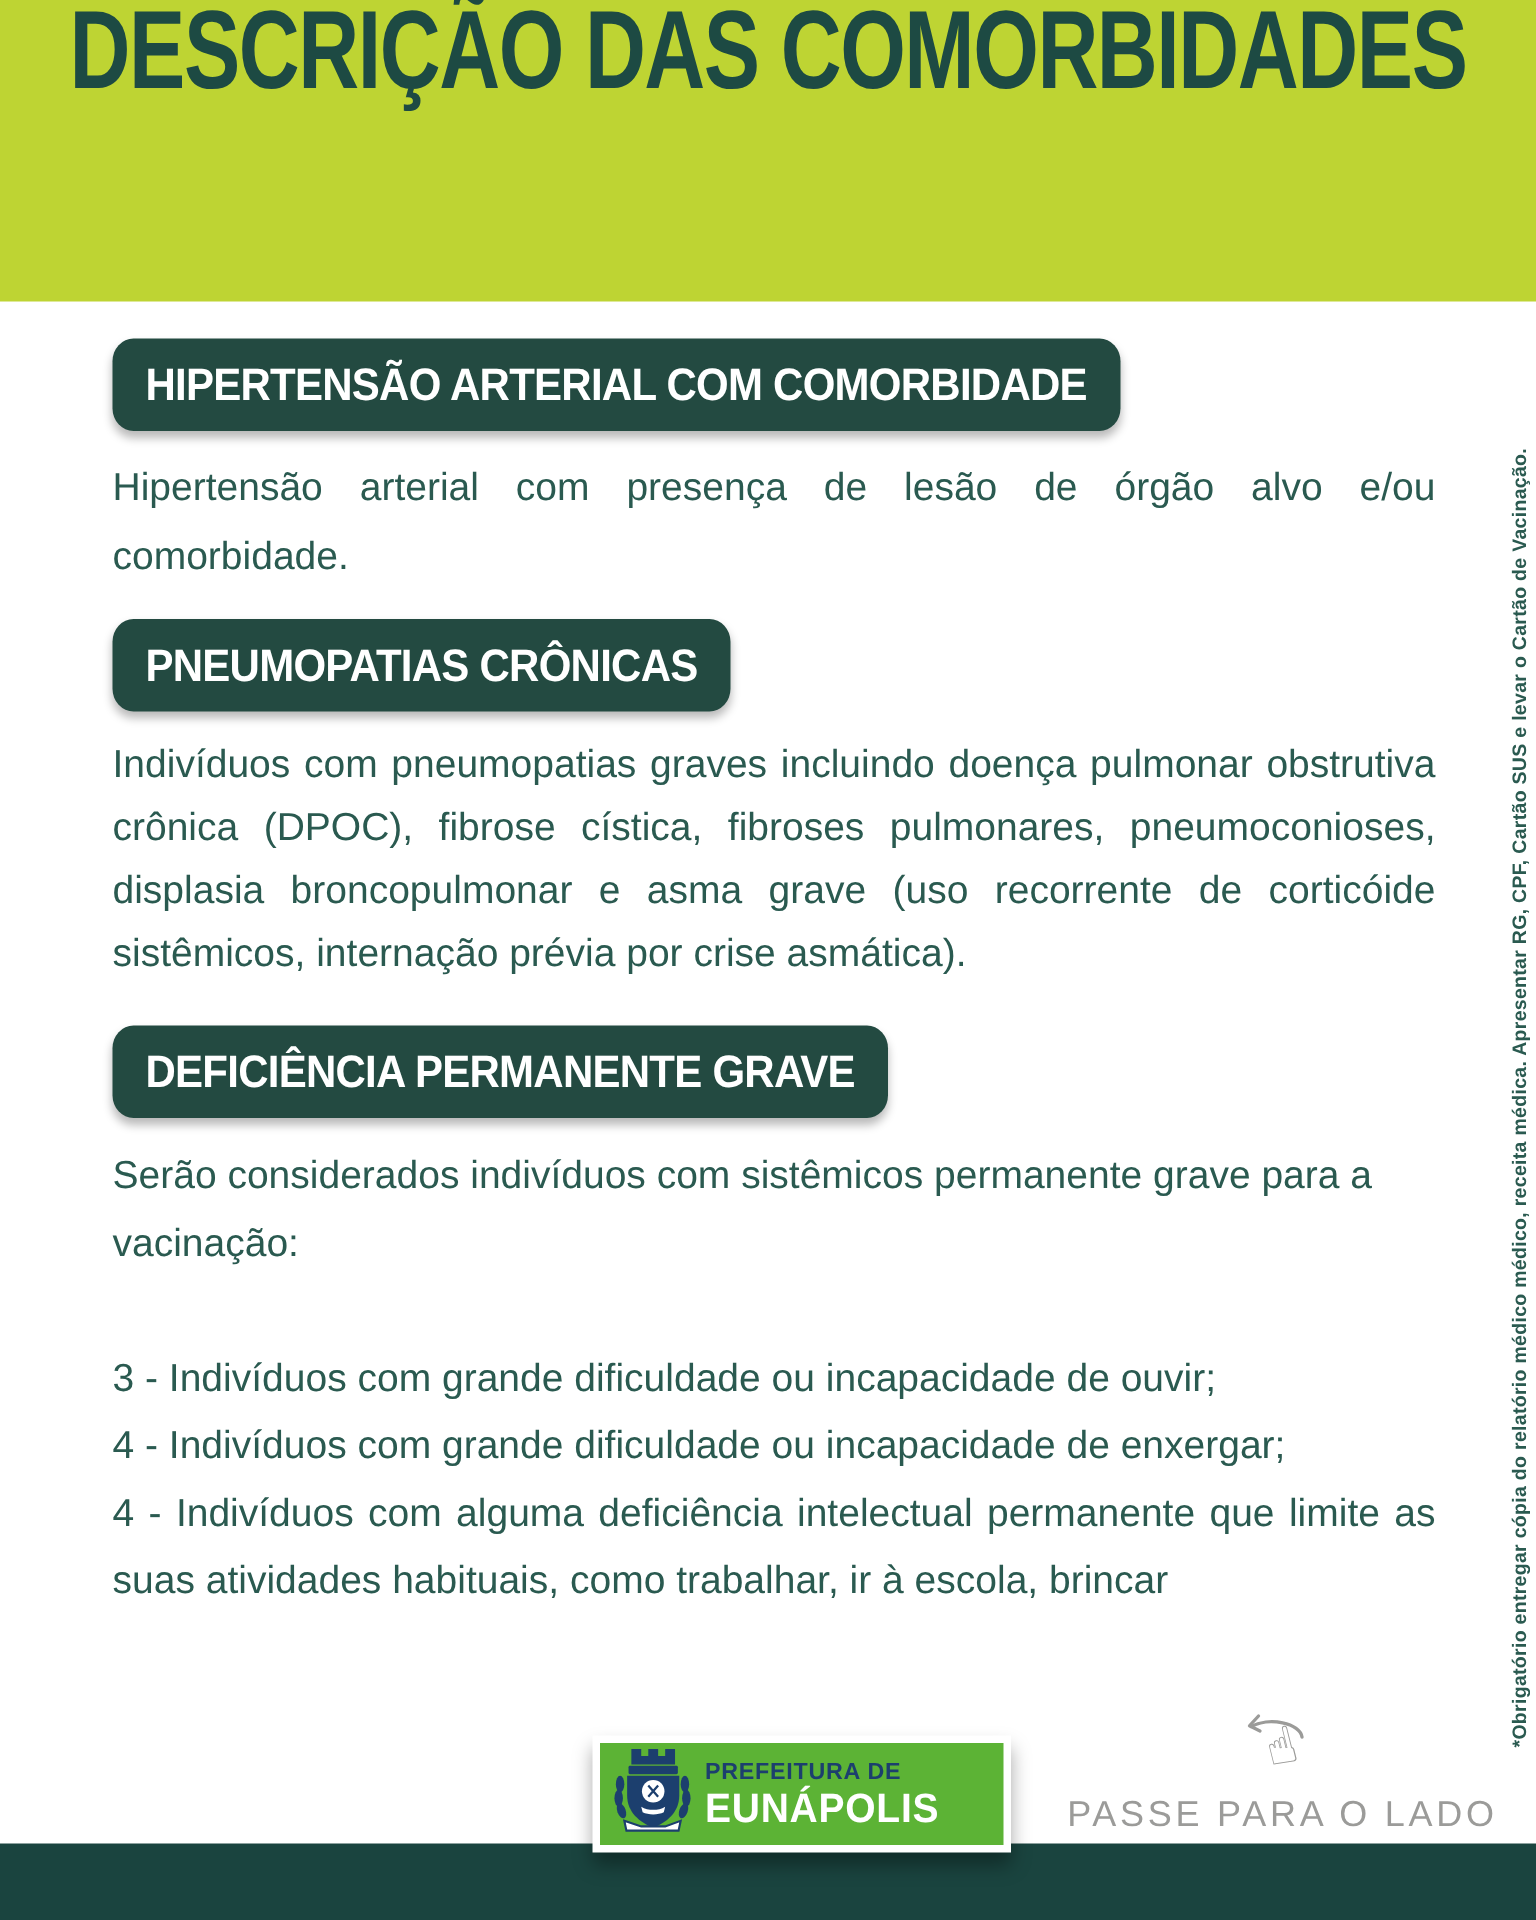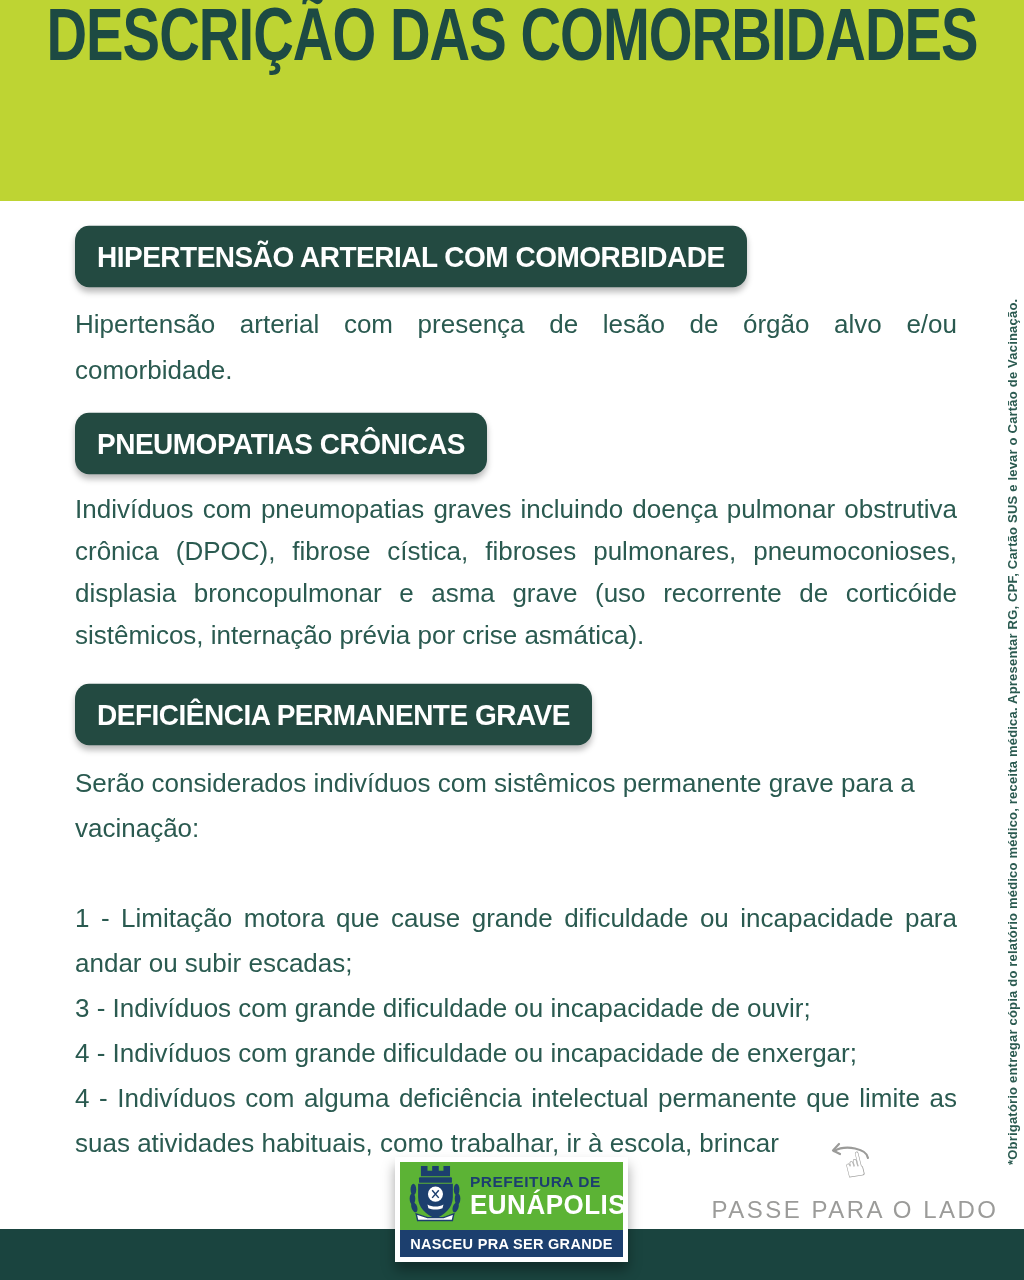--- a/index.html
+++ b/index.html
@@ -50,21 +50,21 @@
     font-size:13px;font-weight:700;color:var(--body,#2a5a50);
     letter-spacing:0.2px;white-space:nowrap;
   }
   
   .bottom-strip{
     position:absolute;left:0;bottom:0;width:1024px;height:51px;
     background:var(--strip,#1a443f);
   }
   
   .logo-card{
-    position:absolute;left:395px;top:1157px;width:233px;
+    position:absolute;left:395px;top:1157px;width:279px;
     background:#ffffff;padding:5px;box-sizing:border-box;
     box-shadow:0 8px 12px rgba(0,0,0,0.35);
   }
   .logo-green{
     background:var(--logogreen,#5cb335);height:68px;
     display:flex;align-items:center;padding:0 6px;gap:6px;box-sizing:border-box;
   }
   .crest{flex:0 0 auto;}
   .logo-text{display:flex;flex-direction:column;justify-content:center;line-height:1;}
   .logo-line1{color:var(--navy,#1c3f6e);font-weight:800;font-size:15.5px;letter-spacing:0.5px;margin-bottom:3px;white-space:nowrap;}
@@ -110,21 +110,20 @@
 
     <section class="sec2">
       <div class="badge">PNEUMOPATIAS CRÔNICAS</div>
       <p class="para">Indivíduos com pneumopatias graves incluindo doença pulmonar obstrutiva crônica (DPOC), fibrose cística, fibroses pulmonares, pneumoconioses, displasia broncopulmonar e asma grave (uso recorrente de corticóide sistêmicos, internação prévia por crise asmática).</p>
     </section>
 
     <section class="sec3">
       <div class="badge">DEFICIÊNCIA PERMANENTE GRAVE</div>
       <p class="para">Serão considerados indivíduos com sistêmicos permanente grave para a vacinação:</p>
       <ul class="comorb-list">
-        <li>1 - Limitação motora que cause grande dificuldade ou incapacidade para andar ou subir escadas;</li>
         <li>3 - Indivíduos com grande dificuldade ou incapacidade de ouvir;</li>
         <li>4 - Indivíduos com grande dificuldade ou incapacidade de enxergar;</li>
         <li>4 - Indivíduos com alguma deficiência intelectual permanente que limite as suas atividades habituais, como trabalhar, ir à escola, brincar</li>
       </ul>
     </section>
 
   </div>
 
   <div class="side-note">*Obrigatório entregar cópia do relatório médico médico, receita médica. Apresentar RG, CPF, Cartão SUS e levar o Cartão de Vacinação.</div>
 
@@ -151,23 +150,20 @@
         </g>
         <g fill="#1c3f6e">
           <path d="M27 27 l7 8 M34 27 l-7 8" stroke="#1c3f6e" stroke-width="1.6"></path>
         </g>
       </svg>
       <div class="logo-text">
         <span class="logo-line1">PREFEITURA DE</span>
         <span class="logo-line2">EUNÁPOLIS</span>
       </div>
     </div>
-    <div class="logo-navy">
-      <span class="logo-tagline">NASCEU PRA SER GRANDE</span>
-    </div>
   </div>
 
   <div class="swipe">
     <div class="swipe-icon">
       <svg class="swipe-arrow" width="46" height="20" viewBox="0 0 46 20">
         <path d="M42 16 A 20 11 0 0 0 8 9" fill="none" stroke="#9b9b99" stroke-width="2.2" stroke-linecap="round"></path>
         <path d="M13 2 L7 8.5 L14 12" fill="none" stroke="#9b9b99" stroke-width="2.2" stroke-linecap="round" stroke-linejoin="round"></path>
       </svg>
       <span class="swipe-hand">☝</span>
     </div>

